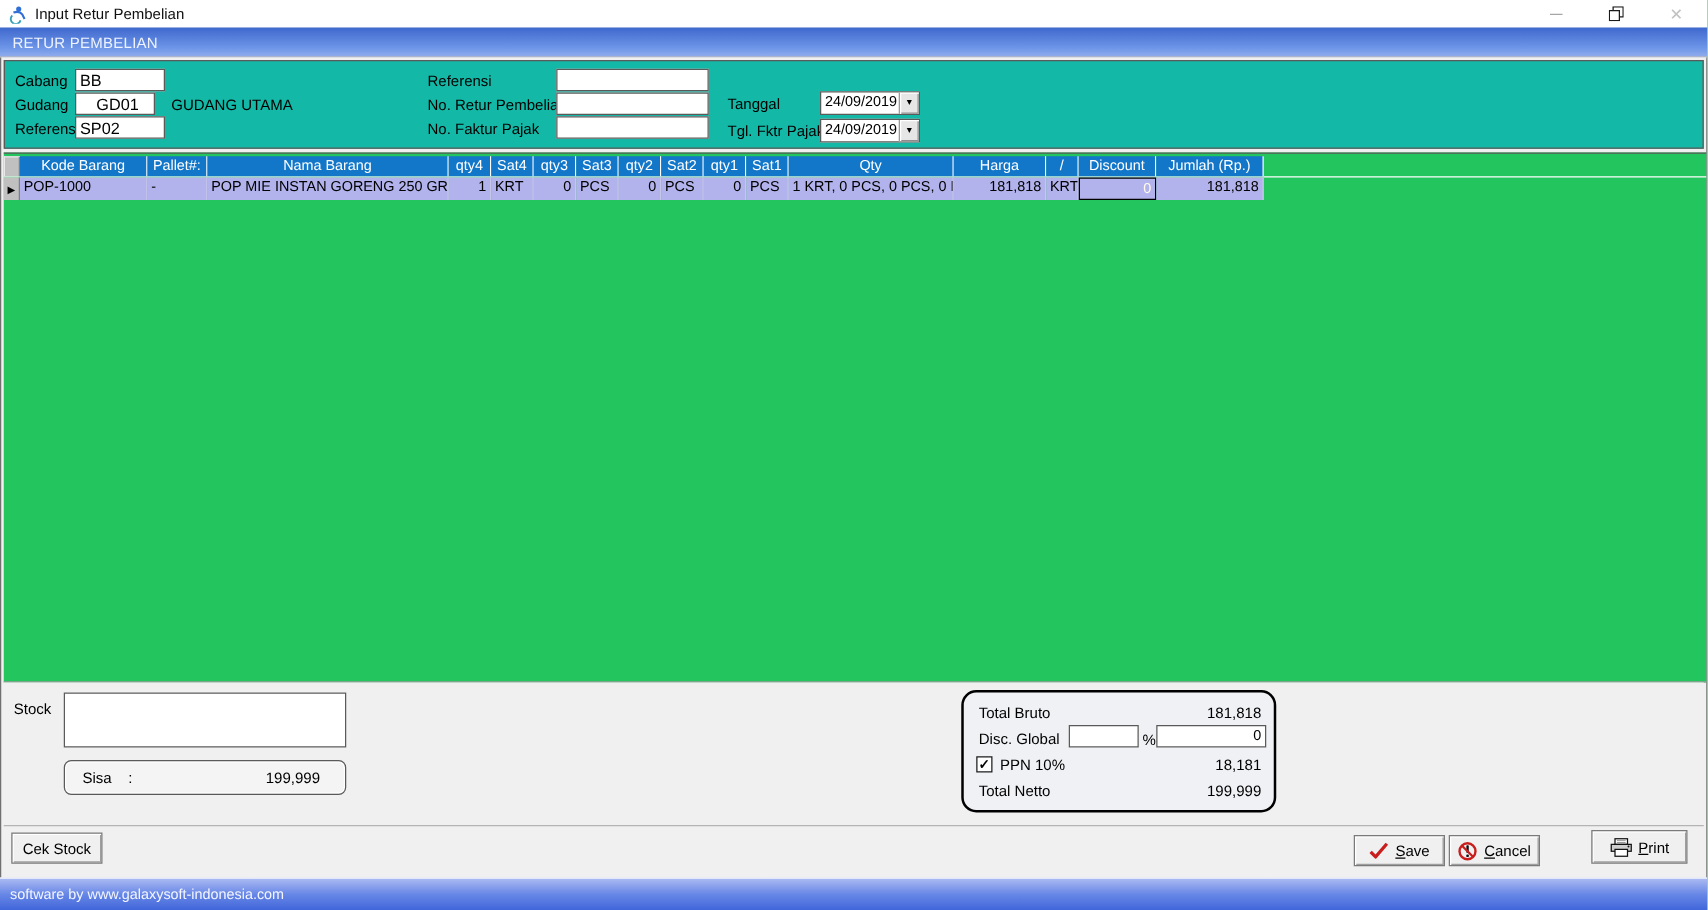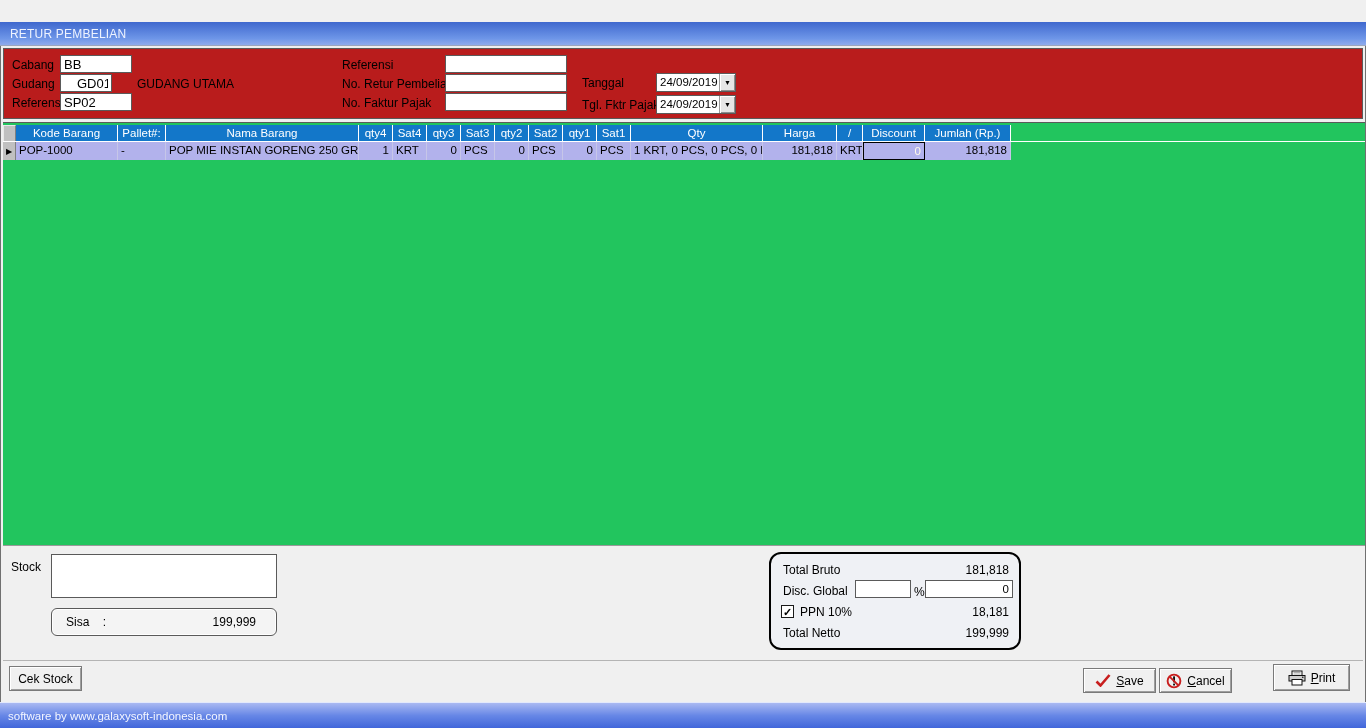--- a/index.html
+++ b/index.html
@@ -19,21 +19,21 @@
   
   .bluebar { position:absolute; top:22px; left:0; width:1366px; height:24px;
     background:linear-gradient(180deg,#3f68ce 0%,#6e96e8 72%,#8fabec 100%);
     border-bottom:1px solid #9aa6be; color:#eef3ff; font-size:12px;
     display:flex; align-items:center; padding-left:10px; letter-spacing:.2px; }
 
   
   .client { position:absolute; top:46px; left:0; width:1366px; height:656px; background:#f0f0f0; border-left:1px solid #707070; border-right:1px solid #707070; }
 
   
-  .top-panel { position:absolute; top:2px; left:2px; width:1360px; height:71px; border:1px solid #5a5a5a; background:#b91c1c; }
+  .top-panel { position:absolute; top:2px; left:2px; width:1360px; height:71px; border:1px solid #5a5a5a; background:#14b8a6; }
   .lbl { position:absolute; font-size:12px; color:#000; white-space:pre; }
   .tbox { position:absolute; height:18px; border:1px solid #5a5a5a; background:#fff; font-family:Liberation Sans, sans-serif; font-size:13px; padding:0 3px; outline:none; }
   .combo { position:absolute; width:80px; height:19px; border:1px solid #5a5a5a; background:#fff; display:flex; }
   .combo .val { flex:1; font-size:11.5px; padding:2px 2px 0 3px; white-space:nowrap; overflow:hidden; }
   .combo .dd { width:16px; background:#e6e6e6; border-left:1px solid #9a9a9a; box-shadow:inset 1px 1px 0 #fff, inset -1px -1px 0 #8d8d8d; display:flex; align-items:center; justify-content:center; font-size:7px; color:#000; }
 
   
   .grid-area { position:absolute; top:76px; left:2px; width:1362px; height:424px; background:#22c55e; border-top:1px solid #5a5a5a; border-bottom:1px solid #9a9a9a; }
   .grid-header { display:flex; height:17px; border-bottom:1px solid #ffffff; margin-top:2px; }
   .gh { background:#1377c9; color:#fff; font-size:11.5px; text-align:center; line-height:16px; border-right:1px solid #fff; overflow:hidden; white-space:nowrap; }
@@ -73,33 +73,55 @@
   
   .statusbar { position:absolute; top:702px; left:0; width:1366px; height:26px;
     background:linear-gradient(180deg,#aab9f2 0%,#6787e6 50%,#4166da 100%);
     border-top:1px solid #e4e9fb; color:#f4f6ff; font-size:11.5px; display:flex; align-items:center; padding-left:8px; }
 </style>
 </head>
 <body>
 
 <div class="window">
 
+  <div class="titlebar">
+    <span class="app-ic">
+      <svg width="15" height="15" viewBox="0 0 16 16">
+        <circle cx="8.5" cy="3.5" r="2.2" fill="#2f6fd6"></circle>
+        <path d="M4 6.5 C7 5.5 10 6 11.5 8 L13.5 12" stroke="#2f6fd6" stroke-width="1.8" fill="none"></path>
+        <path d="M3 9 a4.2 4.2 0 1 0 7 4" stroke="#35a0b8" stroke-width="1.6" fill="none"></path>
+      </svg>
+    </span>
+    <span class="ttl">Input Retur Pembelian</span>
+    <div class="winbtn wb-min">
+        <span class="dash"></span>
+      </div>
+    <div class="winbtn wb-rest">
+      <svg width="12" height="12" viewBox="0 0 12 12">
+        <rect x="3.5" y="0.5" width="8" height="8" fill="#ffffff" stroke="#1a1a1a"></rect>
+        <rect x="0.5" y="3.5" width="8" height="8" fill="#ffffff" stroke="#1a1a1a"></rect>
+      </svg>
+    </div>
+    <div class="winbtn wb-close">
+        <span>✕</span>
+      </div>
+  </div>
 
   <div class="bluebar">
     <span>RETUR PEMBELIAN</span>
   </div>
 
   <div class="client">
 
     <div class="top-panel">
       <span class="lbl" style="left:8px; top:9px;">Cabang</span>
       <span class="lbl" style="left:8px; top:28px;">Gudang</span>
       <span class="lbl" style="left:8px; top:47px;">Referensi</span>
       <input class="tbox" style="left: 56px; top: 6px; width: 72px;" value="BB">
-      <input class="tbox" style="left: 56px; top: 25px; width: 52px; padding-left: 16px;" value="GD01">
+      <input class="tbox" style="left: 56px; top: 25px; width: 64px; padding-left: 16px;" value="GD01">
       <input class="tbox" style="left: 56px; top: 44px; width: 72px;" value="SP02">
       <span class="lbl" style="left:133px; top:28px;">GUDANG UTAMA</span>
 
       <span class="lbl" style="left:338px; top:9px;">Referensi</span>
       <span class="lbl" style="left:338px; top:28px;">No. Retur Pembelian</span>
       <span class="lbl" style="left:338px; top:47px;">No. Faktur Pajak</span>
       <input class="tbox" style="left: 441px; top: 6px; width: 122px;" value="">
       <input class="tbox" style="left: 441px; top: 25px; width: 122px;" value="">
       <input class="tbox" style="left: 441px; top: 44px; width: 122px;" value="">
 

